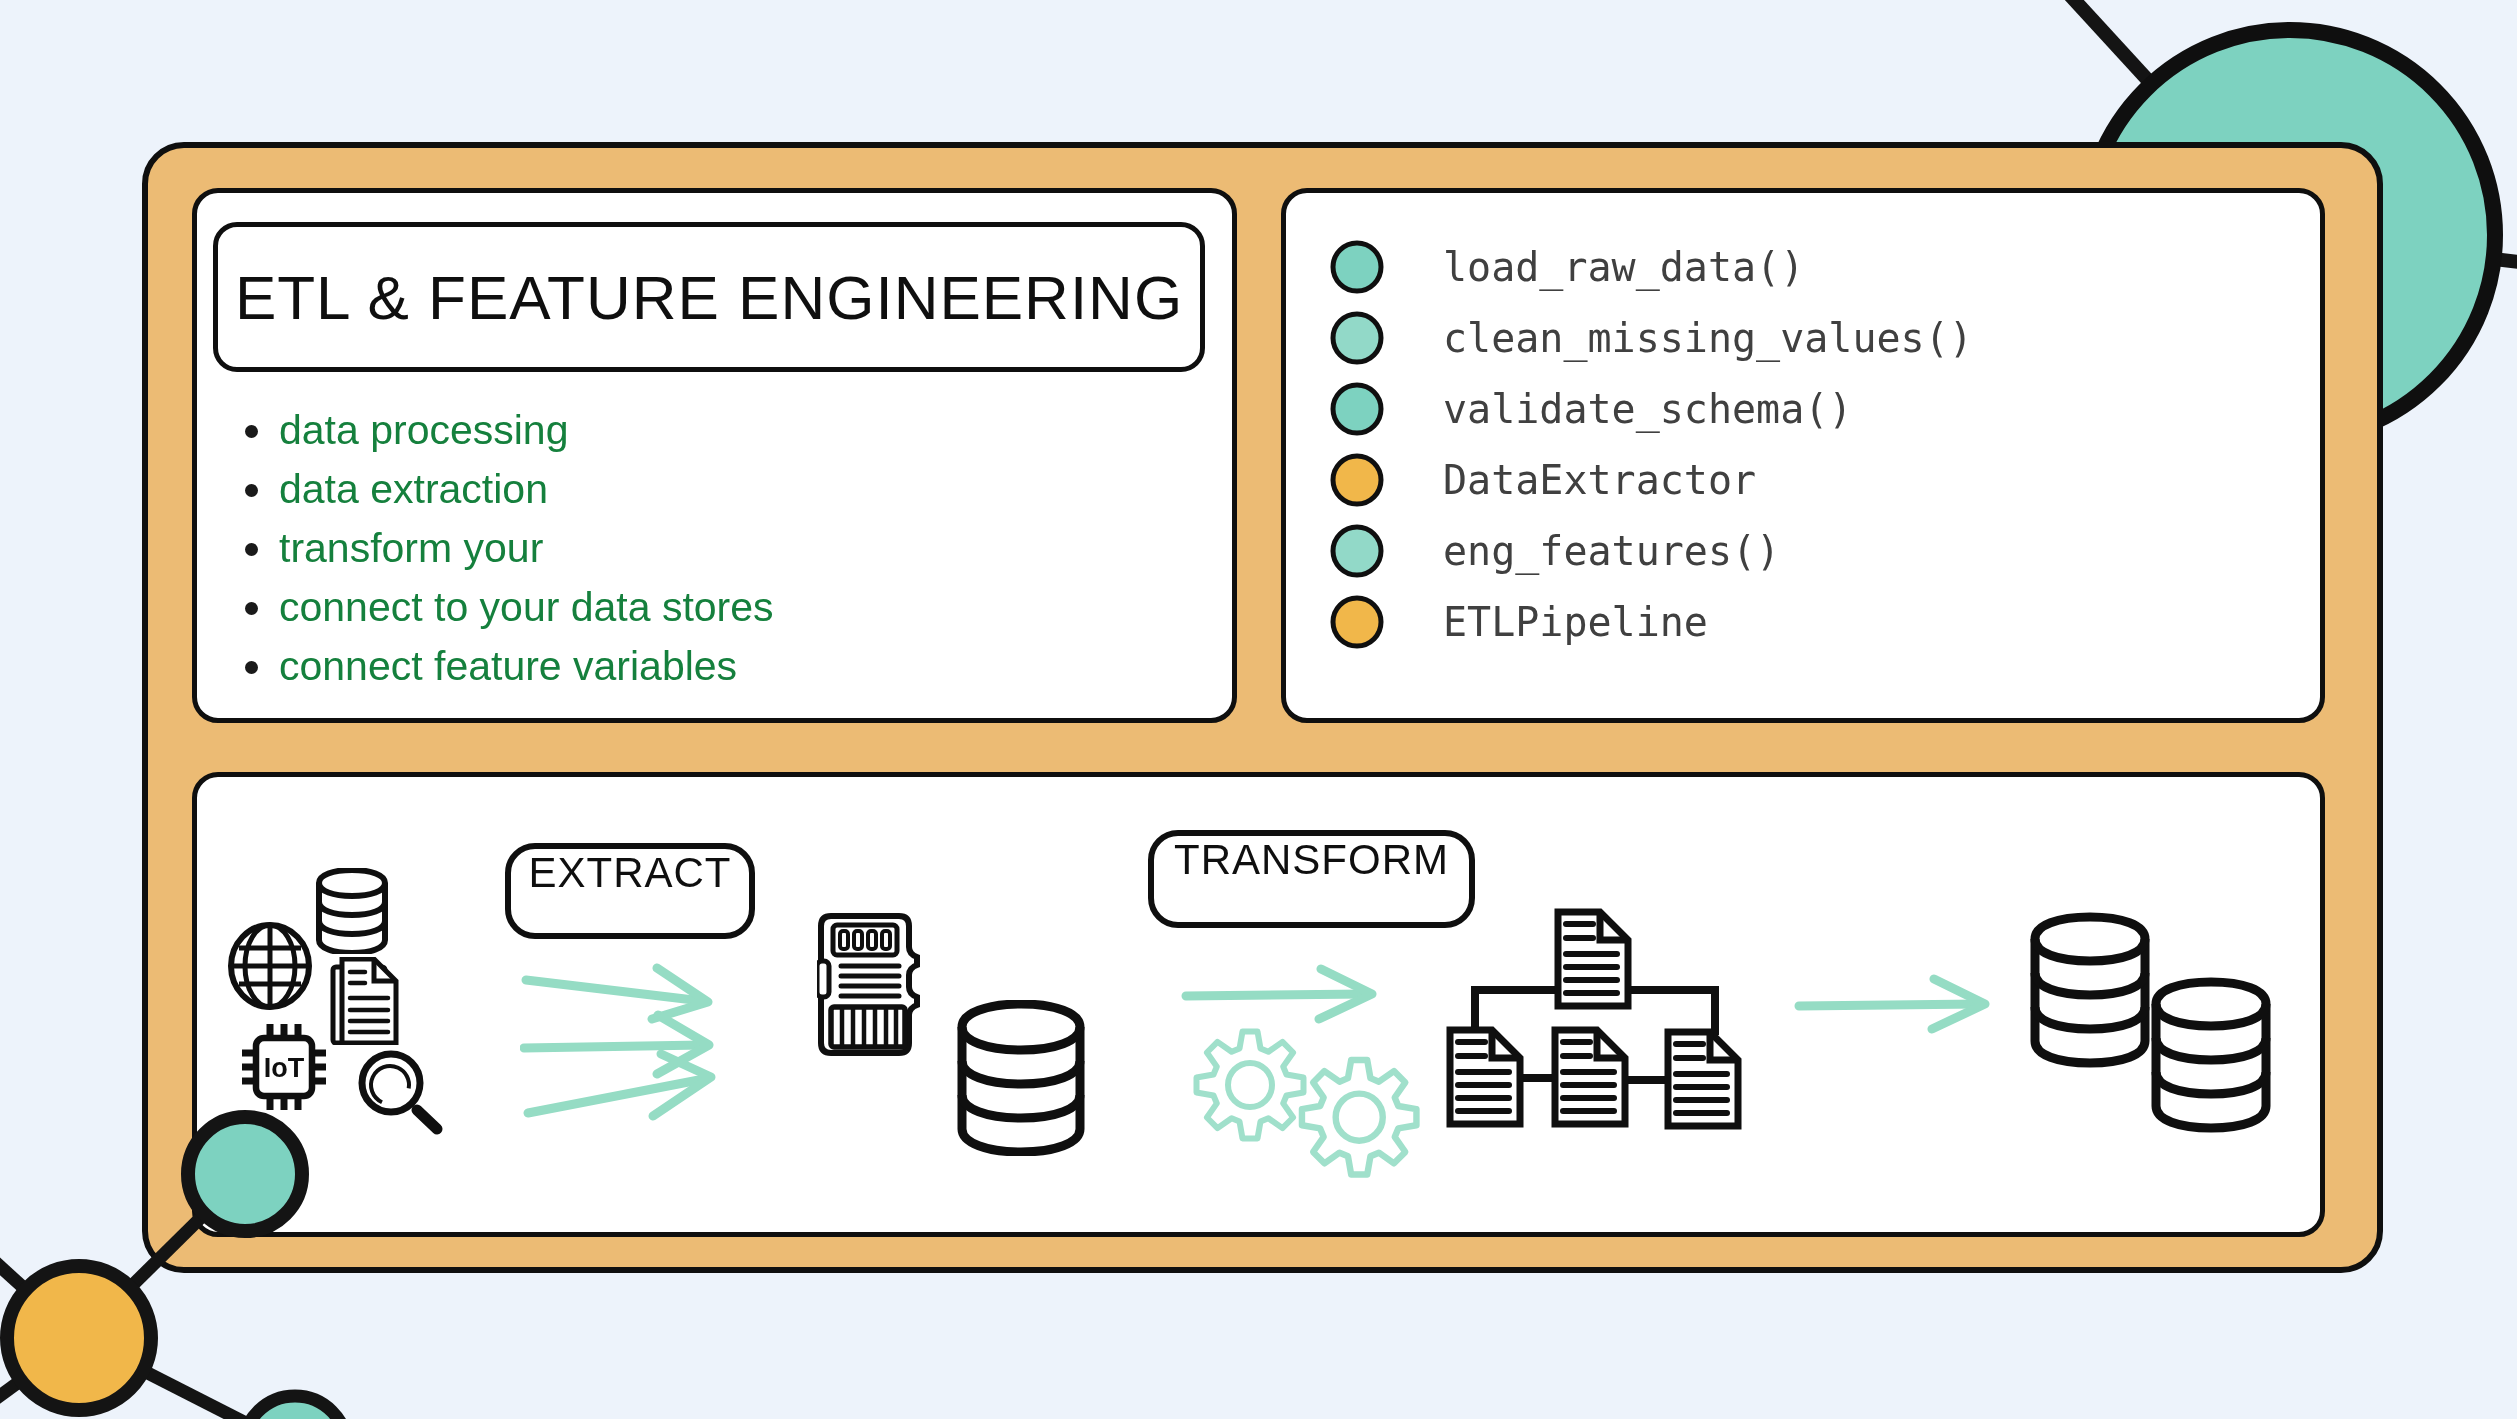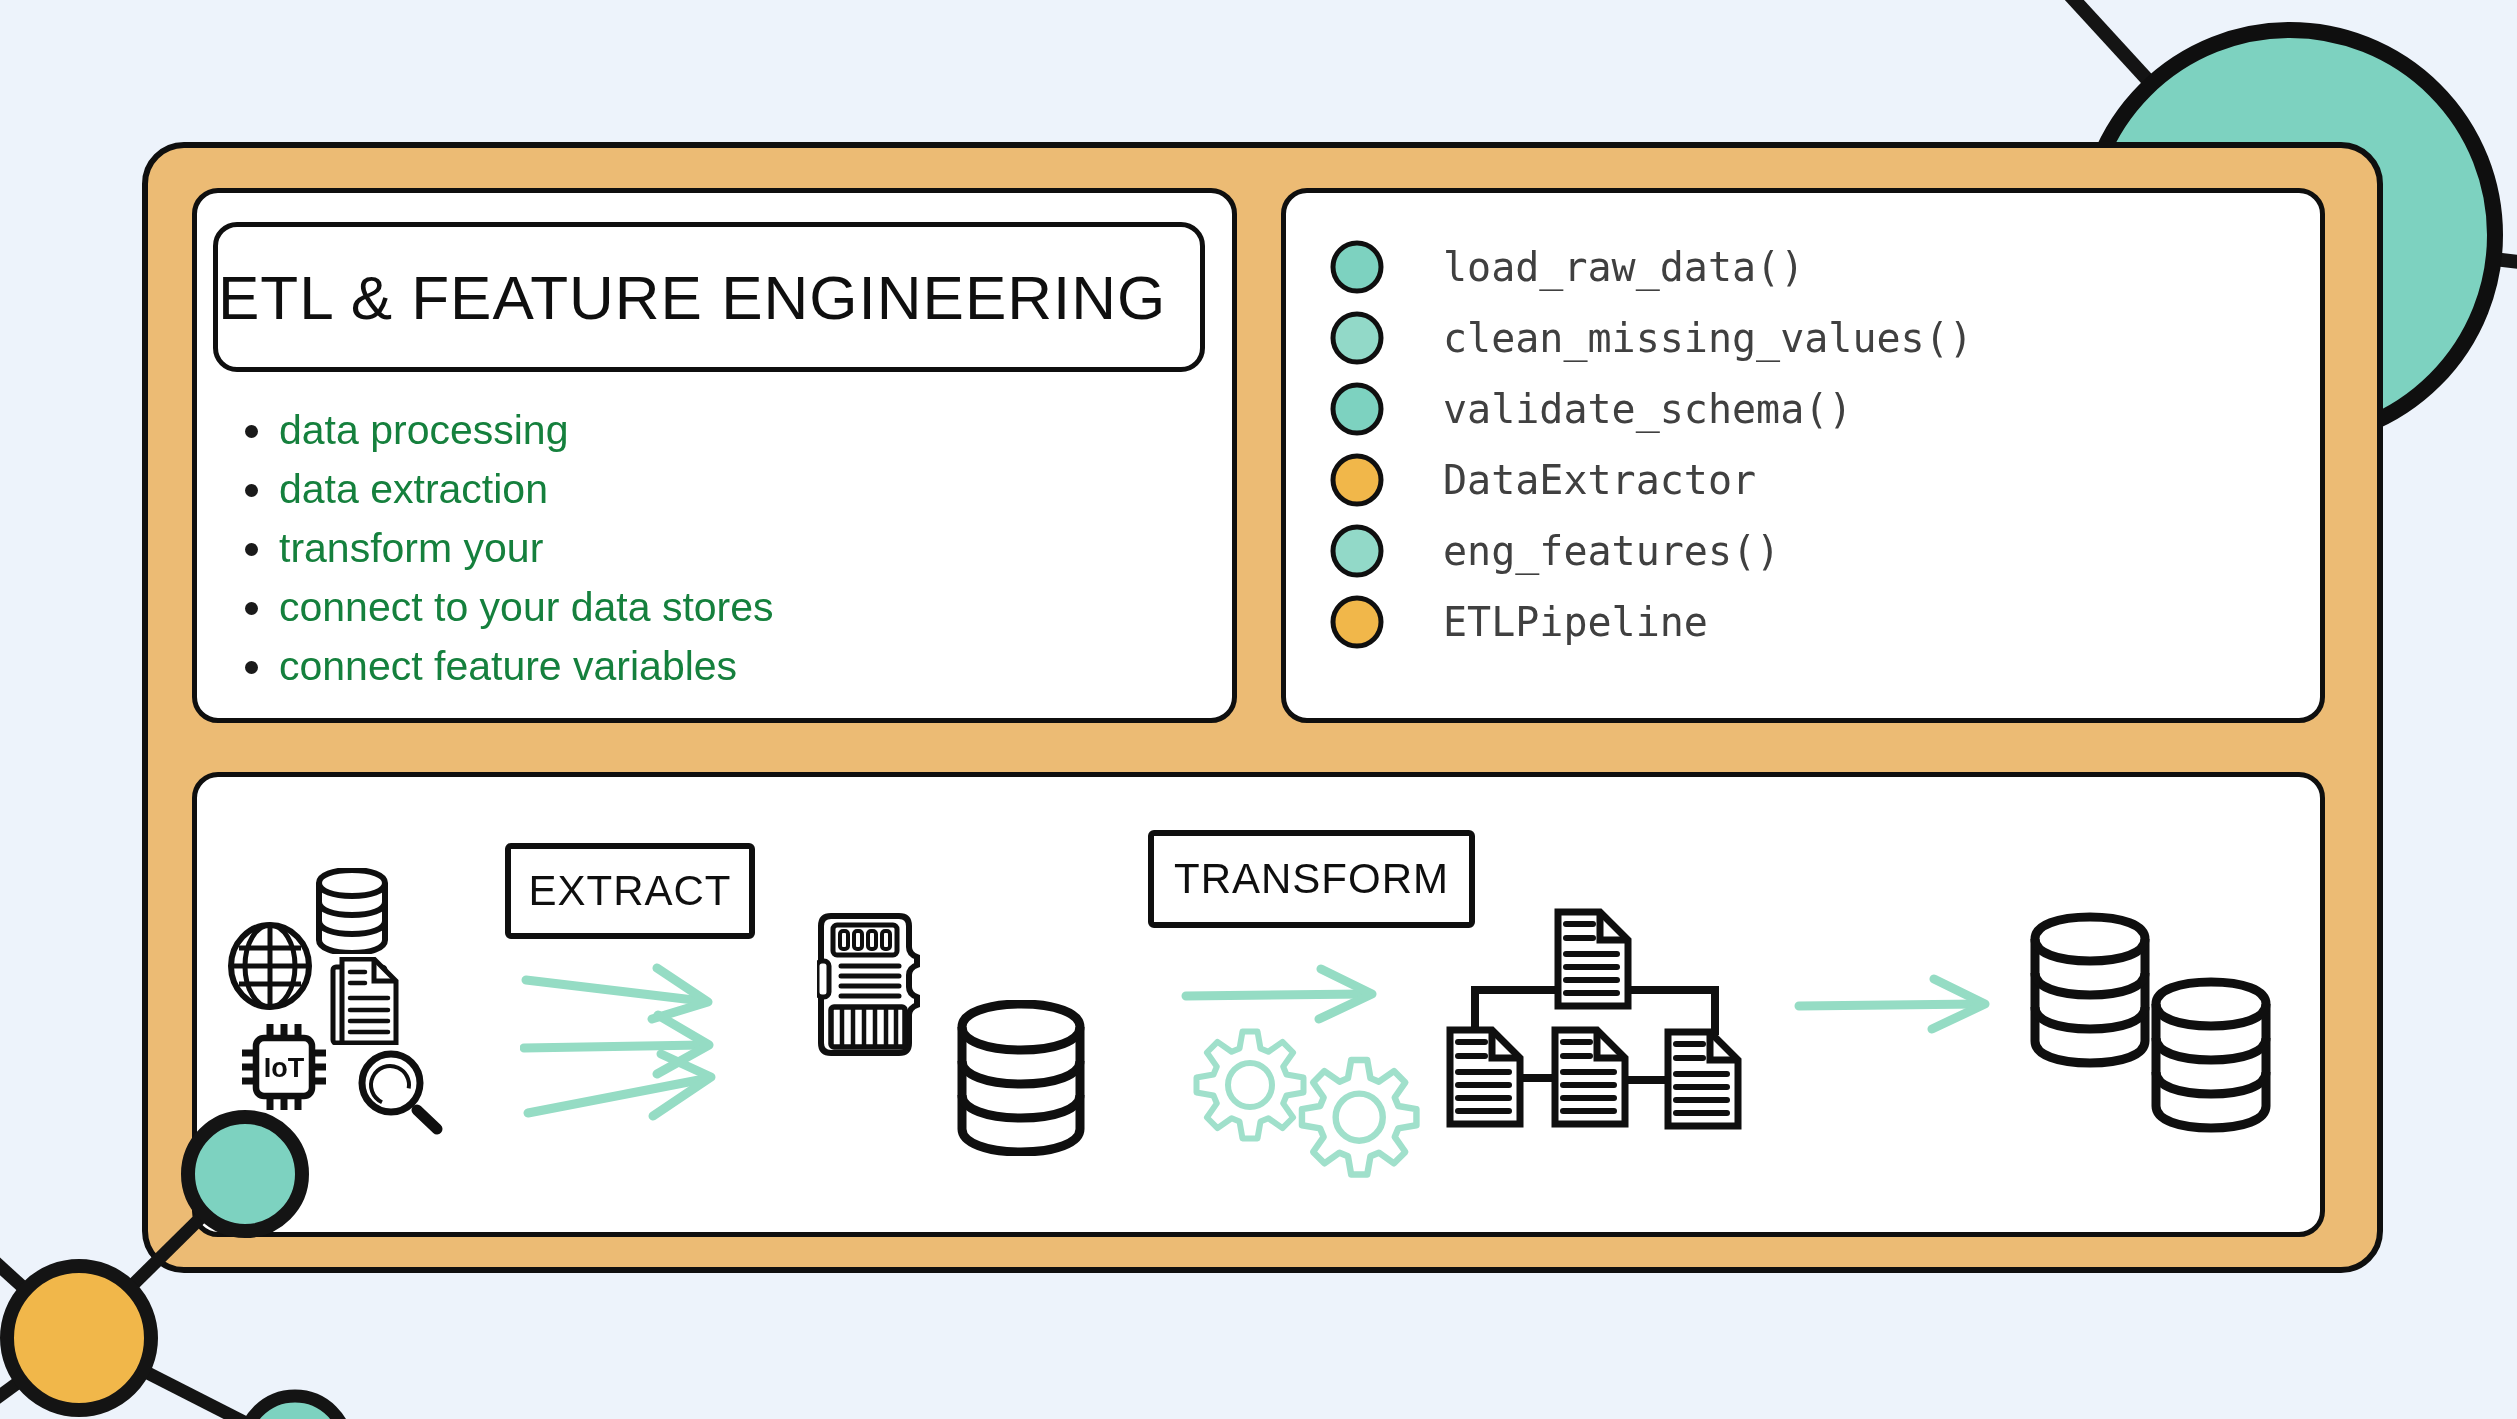--- a/index.html
+++ b/index.html
@@ -11,33 +11,33 @@
   .deco-bl{left:0;top:1090px;z-index:5;}
 
   .frame{position:absolute;left:142px;top:142px;width:2241px;height:1131px;
          background:#ecbb74;border:6px solid #0f0f0f;border-radius:42px;z-index:1;box-sizing:border-box;}
   .panel{position:absolute;background:#ffffff;border:5px solid #0f0f0f;border-radius:26px;box-sizing:border-box;}
   .panel-left{left:44px;top:40px;width:1045px;height:535px;}
   .panel-right{left:1133px;top:40px;width:1044px;height:535px;}
   .panel-bottom{left:44px;top:624px;width:2133px;height:465px;}
 
   .title-box{position:absolute;left:16px;top:29px;width:992px;height:150px;box-sizing:border-box;
-             border:5px solid #0f0f0f;border-radius:24px;display:flex;align-items:center;}
+             border:5px solid #0f0f0f;border-radius:24px;display:flex;align-items:center;justify-content:center;}
   .title-box h1{margin:0;font-size:62px;font-weight:400;letter-spacing:1px;white-space:nowrap;}
 
   .features{position:absolute;left:40px;top:208px;margin:0;padding:0;list-style:none;}
   .features li{position:relative;padding-left:42px;font-size:41px;line-height:59px;color:#15803d;}
   .features li::before{content:"";position:absolute;left:8px;top:24px;width:13px;height:13px;border-radius:50%;background:#1a1a1a;}
 
   .api-list{position:absolute;left:44px;top:47px;display:flex;flex-direction:column;gap:17px;}
   .api-row{display:flex;align-items:center;height:54px;}
   .api-row .code{margin-left:59px;font-family:"DejaVu Sans Mono",monospace;font-size:40px;color:#404040;white-space:nowrap;}
 
-  .stage-box{position:absolute;box-sizing:border-box;border:6px solid #0f0f0f;border-radius:6px;background:#fff;
-             display:flex;align-items:center;justify-content:center;}
+  .stage-box{position:absolute;box-sizing:border-box;border:6px solid #0f0f0f;border-radius:30px;background:#fff;
+             display:flex;align-items:flex-start;justify-content:center;}
   .stage-box span{font-size:42px;letter-spacing:1px;font-weight:400;white-space:nowrap;}
   .box-extract{left:308px;top:66px;width:250px;height:96px;}
   .box-transform{left:951px;top:53px;width:327px;height:98px;}
   .box-load{left:1556px;top:52px;width:276px;height:100px;}
 
   .abs{position:absolute;}
 </style>
 </head>
 <body>
 

